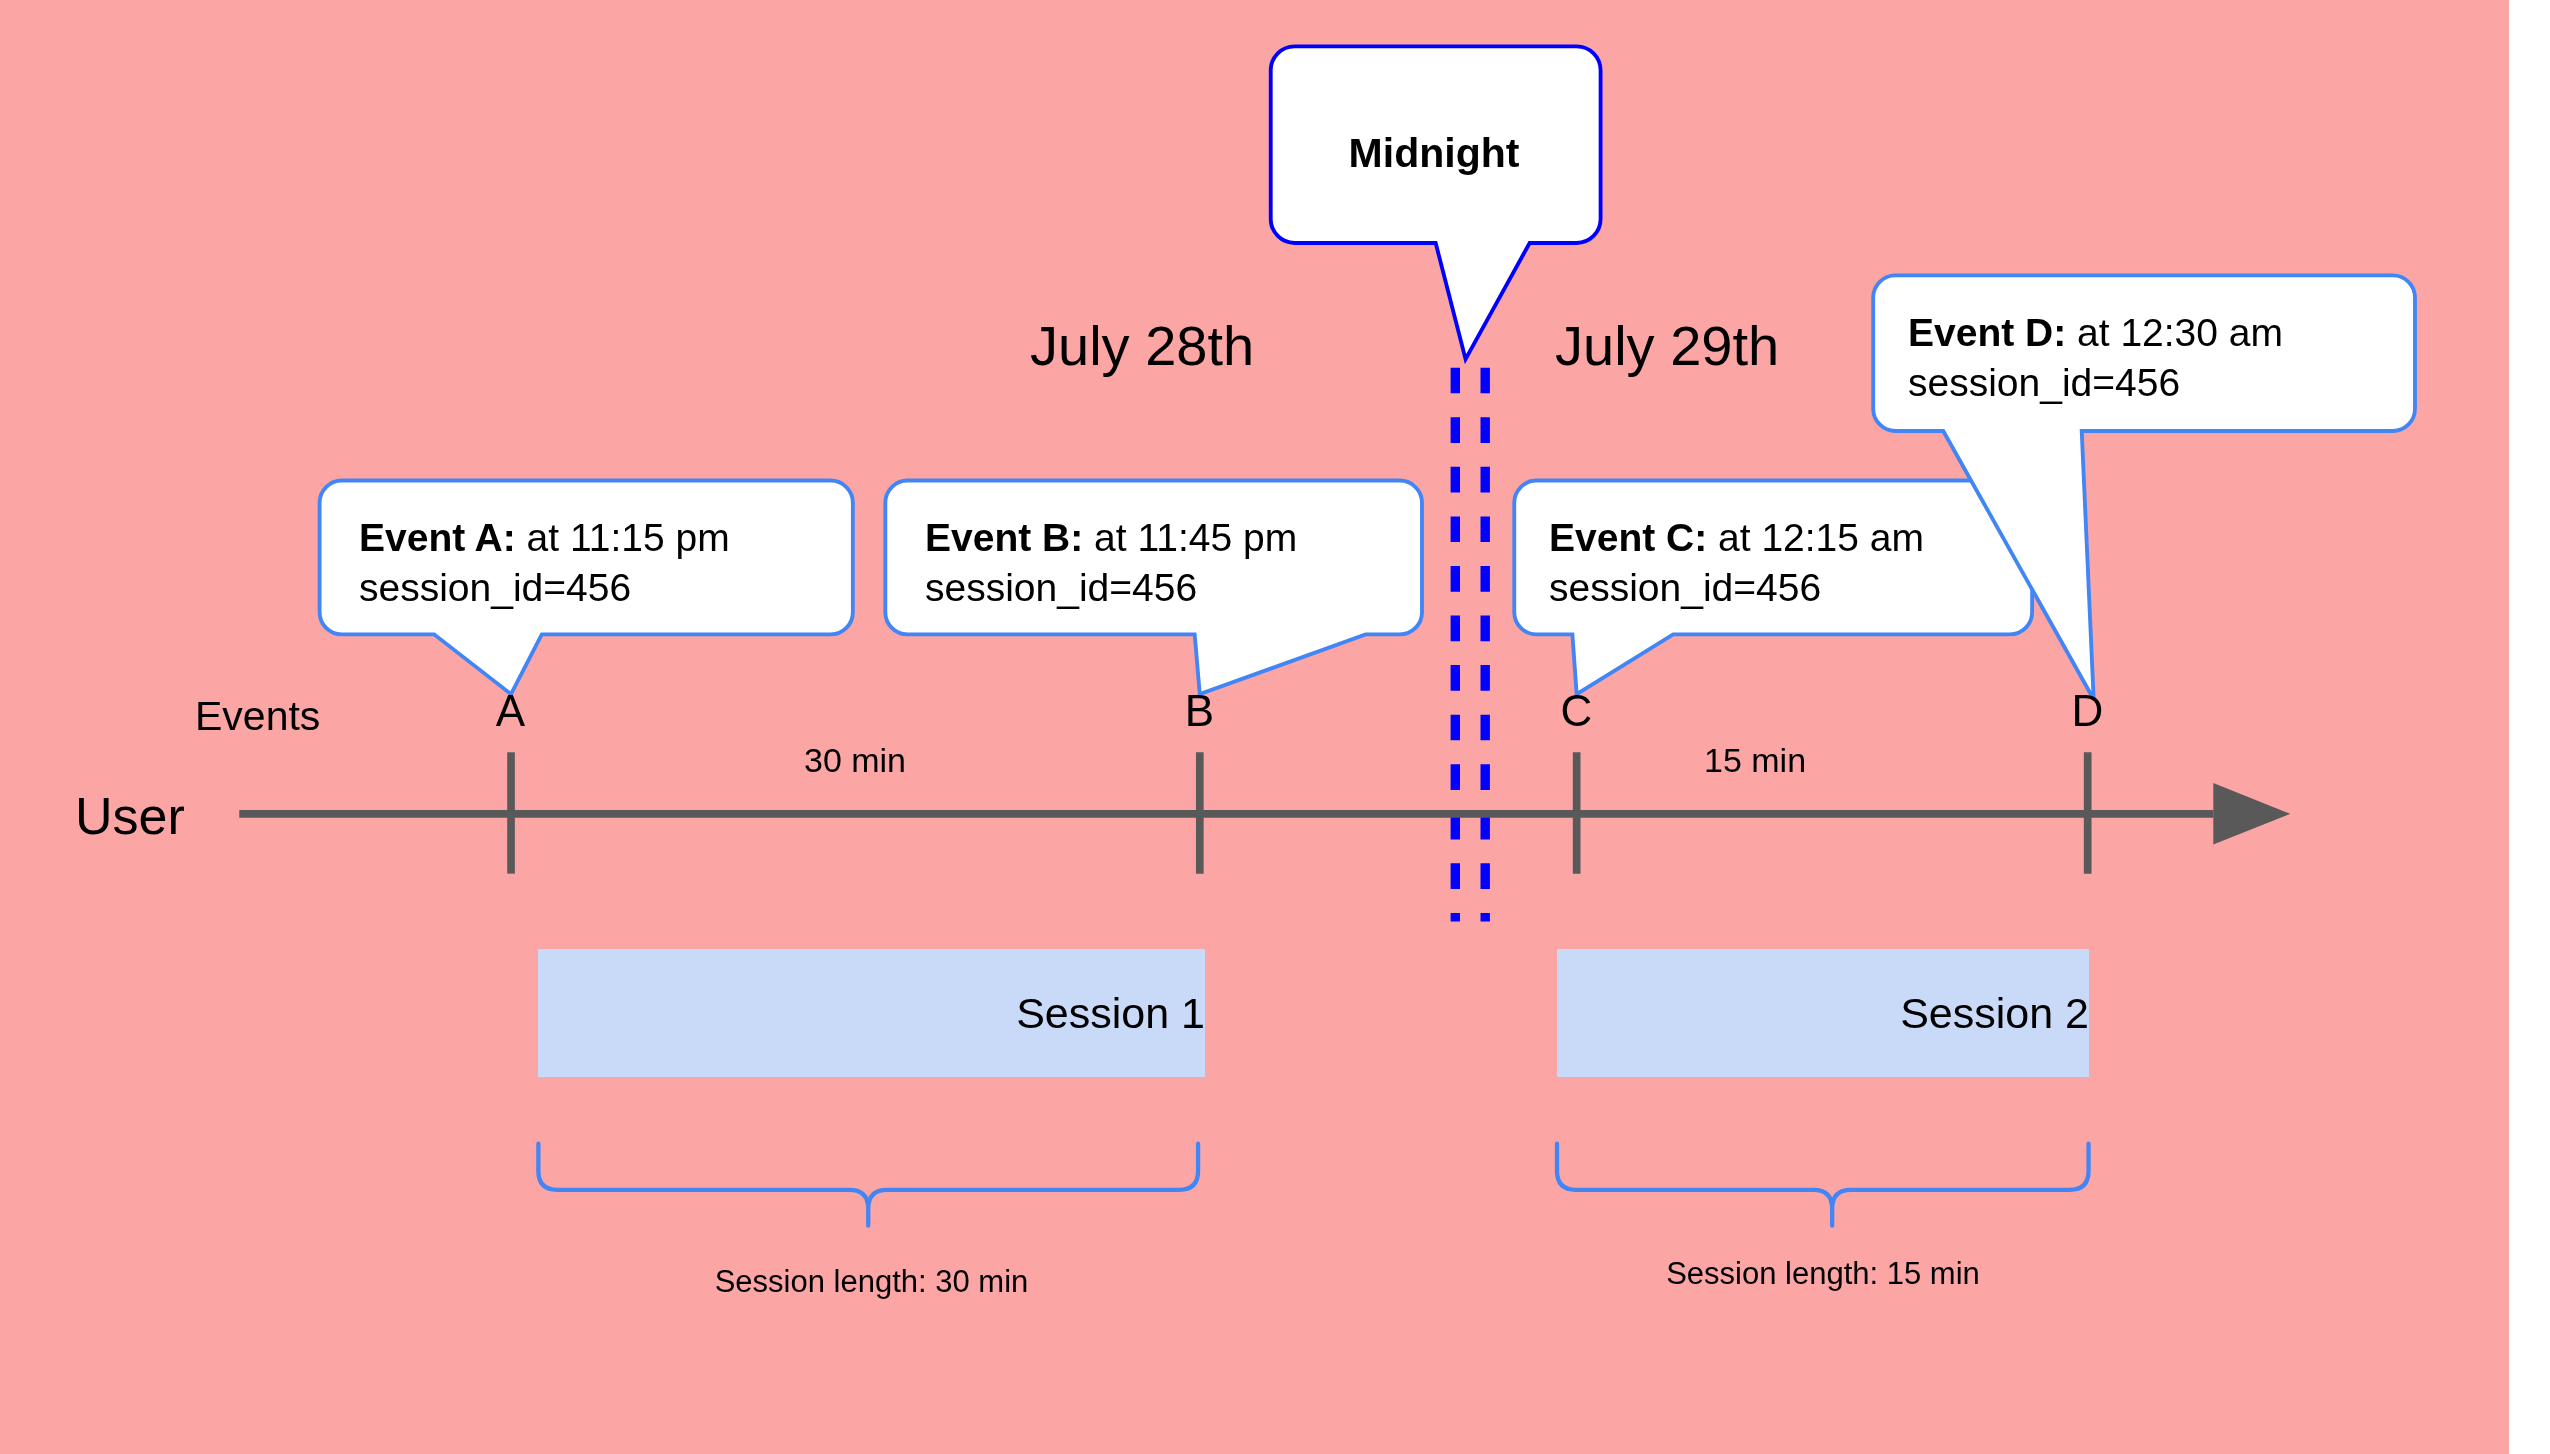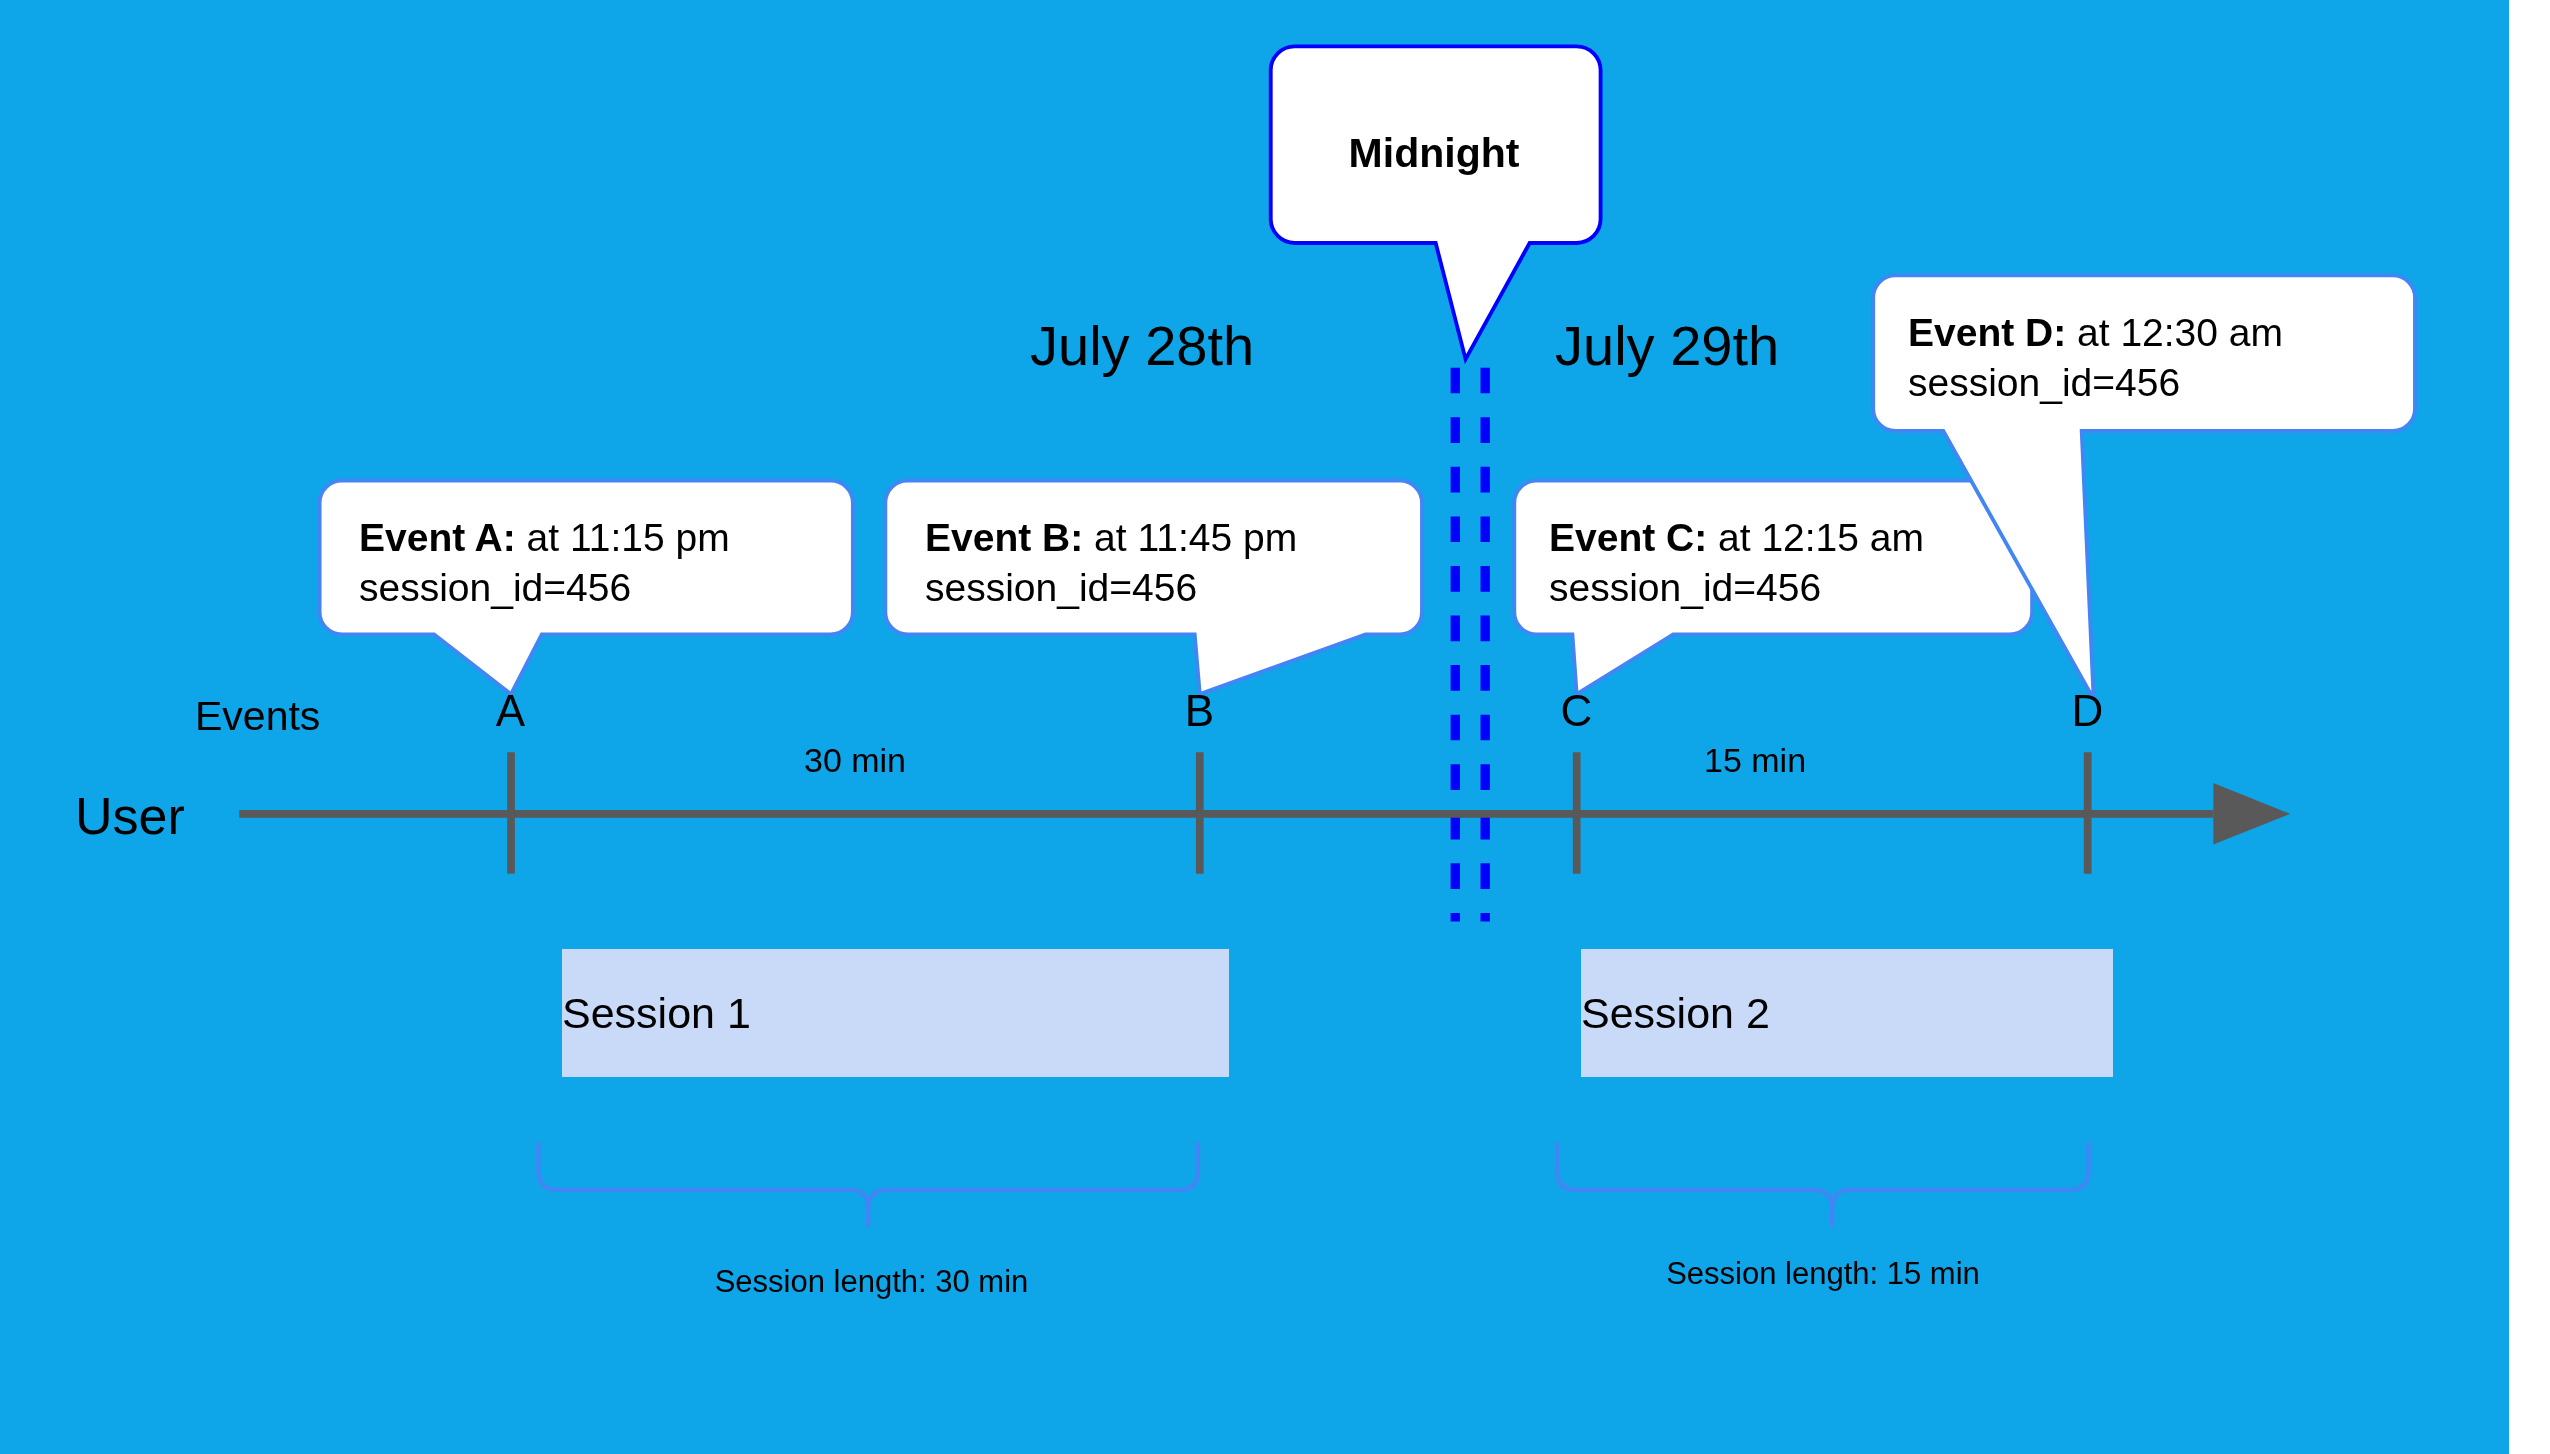--- a/index.html
+++ b/index.html
@@ -7,21 +7,21 @@
     padding: 0;
     background: #ffffff;
   }
   body {
     font-family: "Liberation Sans", sans-serif;
   }
   #canvas {
     position: relative;
     width: 2509px;
     height: 1455px;
-    background: #0ea5e9;
+    background: #fca5a5;
     overflow: hidden;
   }
   svg.layer {
     position: absolute;
     left: 0;
     top: 0;
     width: 2550px;
     height: 1455px;
     pointer-events: none;
   }
@@ -45,22 +45,21 @@
   .date-lbl   { font-size: 56px; }
   .gap-lbl    { font-size: 34px; }
   .session-lbl{ font-size: 43px; }
   .sesslen-lbl{ font-size: 31px; }
   .midnight-lbl { font-size: 41px; font-weight: bold; }
   .session-bar {
     position: absolute;
     background: #c9daf8;
     display: flex;
     align-items: center;
-    justify-content: flex-start;
-    margin-left: 24px;
+    justify-content: flex-end;
   }
 </style>
 </head>
 <body>
 
 <div id="canvas">
 
   <svg class="layer" viewBox="0 0 2984 1702">
 
     <defs>

